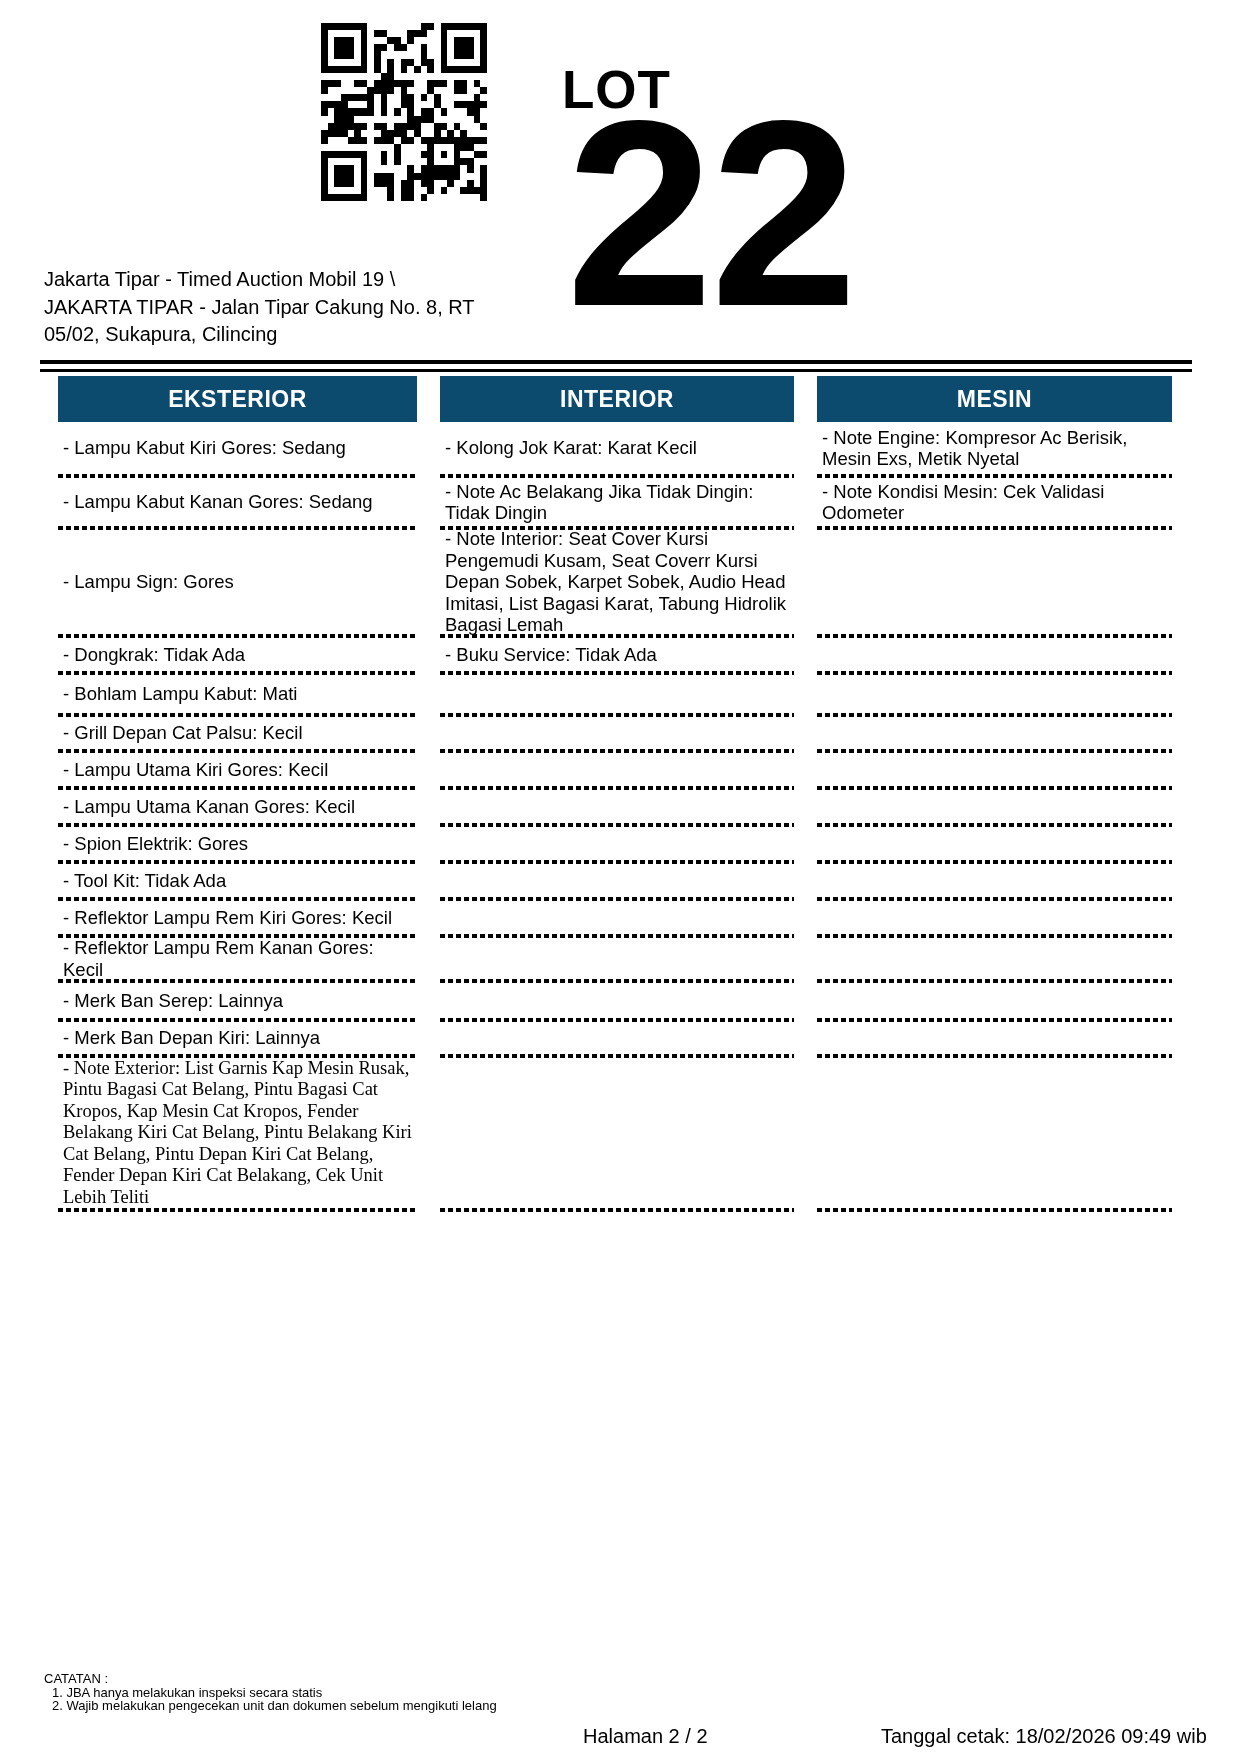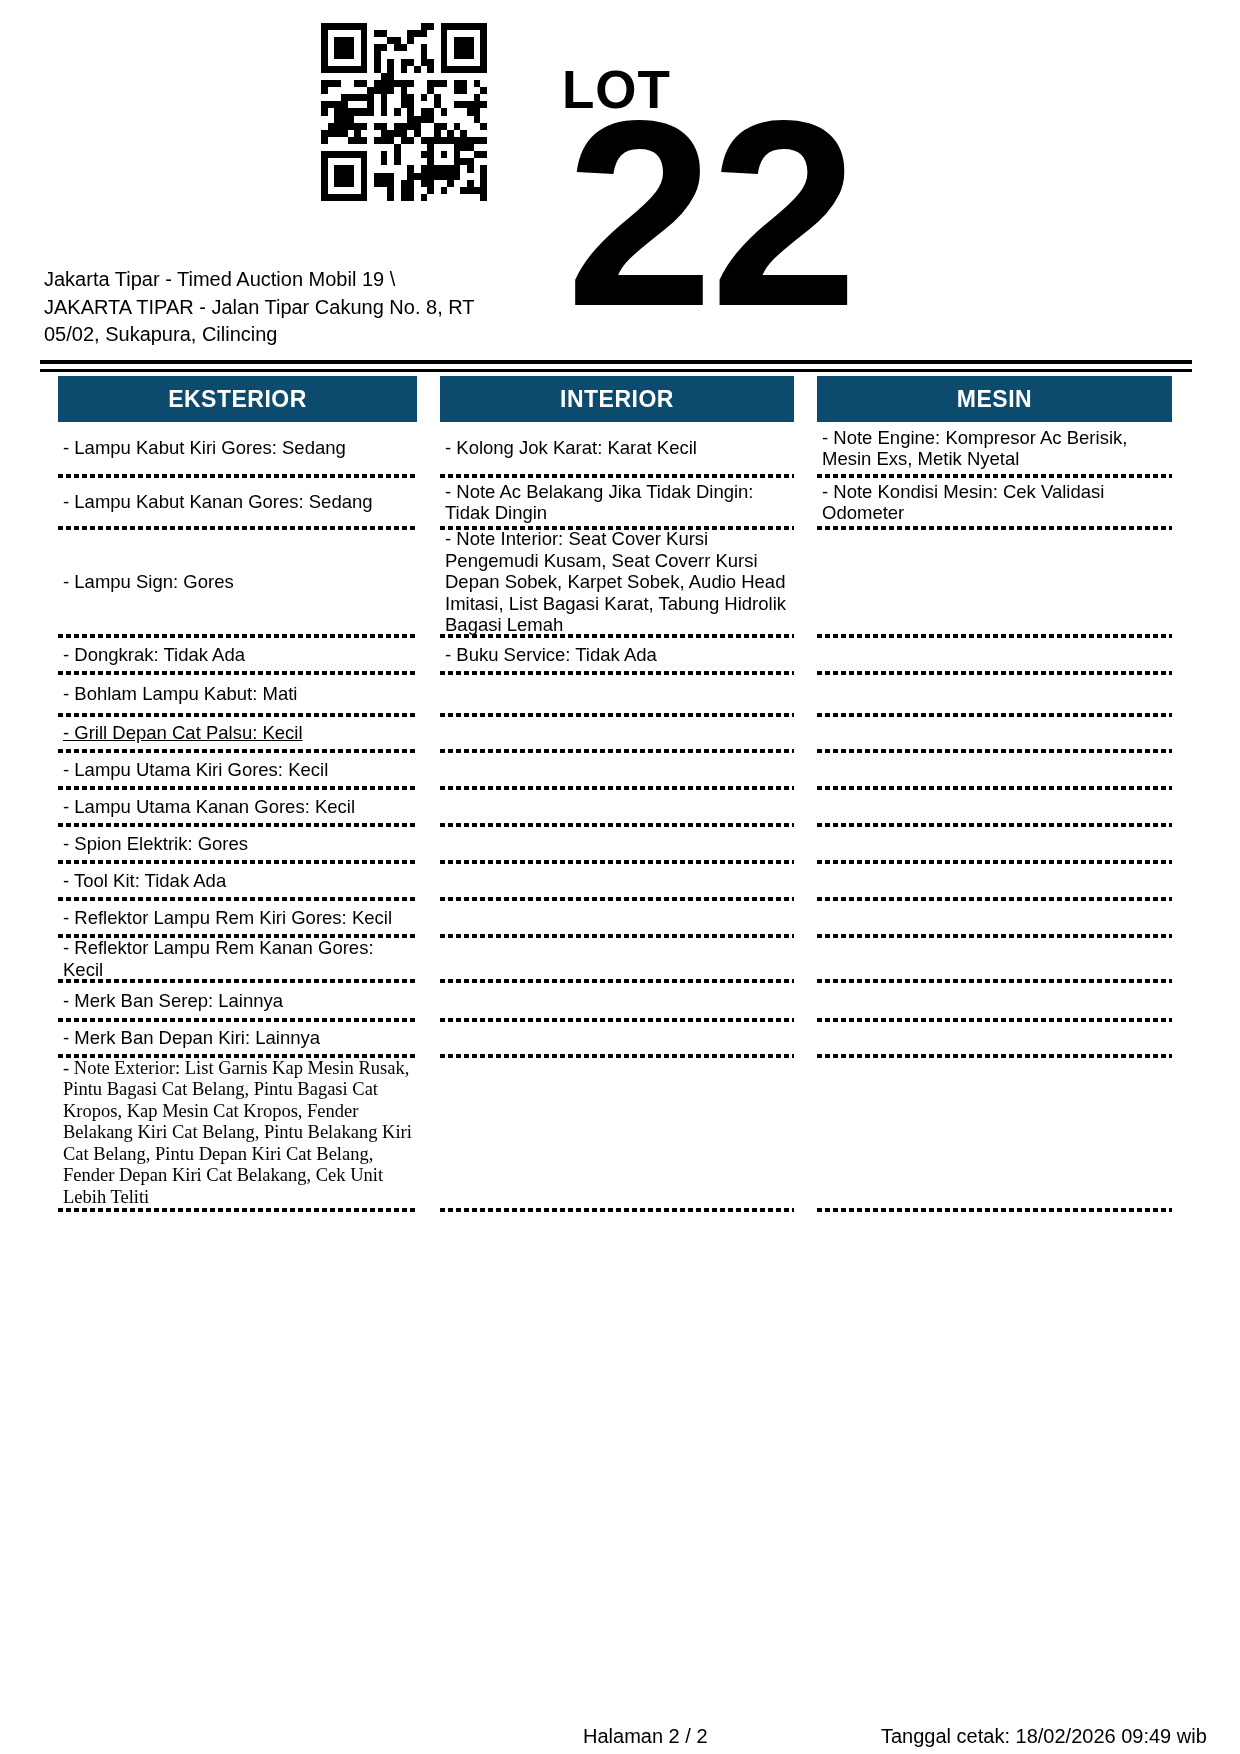--- a/index.html
+++ b/index.html
@@ -426,21 +426,21 @@
       </div>
       <div class="cell" style="height: 42px;">
         <span>- Bohlam Lampu Kabut: Mati</span>
       </div>
       <div class="cell" style="height: 42px;">
         <span></span>
       </div>
       <div class="cell" style="height: 42px;">
         <span></span>
       </div>
-      <div class="cell" style="height: 36px; text-decoration: underline;">
+      <div class="cell" style="height: 36px;">
         <span>- Grill Depan Cat Palsu: Kecil</span>
       </div>
       <div class="cell" style="height: 36px;">
         <span></span>
       </div>
       <div class="cell" style="height: 36px;">
         <span></span>
       </div>
       <div class="cell" style="height: 37px; text-align: center;">
         <span>- Lampu Utama Kiri Gores: Kecil</span>
@@ -518,17 +518,22 @@
         <span>- Note Exterior: List Garnis Kap Mesin Rusak, Pintu Bagasi Cat Belang, Pintu Bagasi Cat Kropos, Kap Mesin Cat Kropos, Fender Belakang Kiri Cat Belang, Pintu Belakang Kiri Cat Belang, Pintu Depan Kiri Cat Belang, Fender Depan Kiri Cat Belakang, Cek Unit Lebih Teliti</span>
       </div>
       <div class="cell" style="height: 154px;">
         <span></span>
       </div>
       <div class="cell" style="height: 154px;">
         <span></span>
       </div>
     </div>
 
+  <div class="notes">
+    <div>CATATAN :</div>
+    <div class="note-item">1. JBA hanya melakukan inspeksi secara statis</div>
+    <div class="note-item">2. Wajib melakukan pengecekan unit dan dokumen sebelum mengikuti lelang</div>
+  </div>
 
   <div class="page-num">Halaman 2 / 2</div>
   <div class="print-date">Tanggal cetak: 18/02/2026 09:49 wib</div>
 
 </div>
 
 </body></html>

